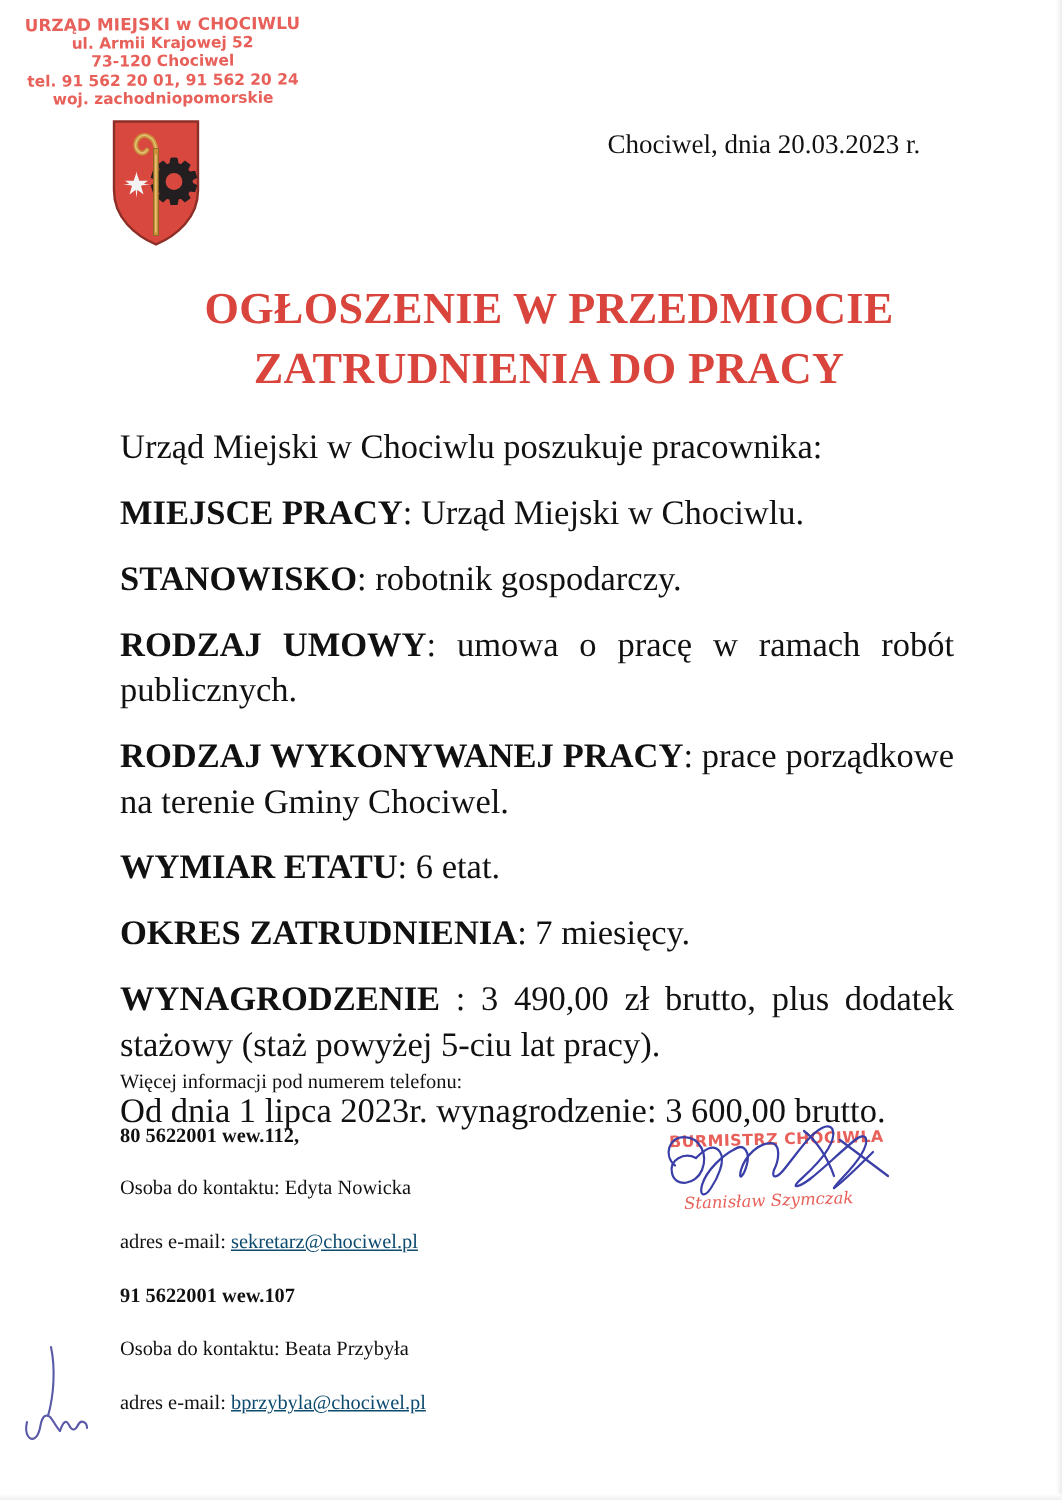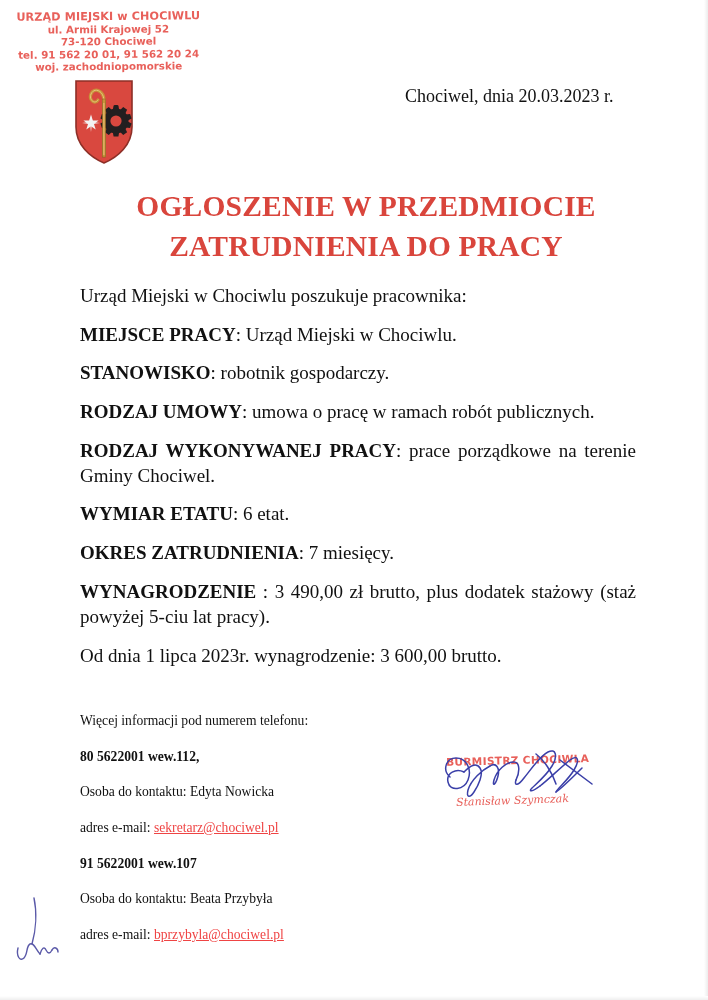--- a/index.html
+++ b/index.html
@@ -92,21 +92,21 @@
     line-height: 1.37;
     letter-spacing: 0.2px;
   }
 
   
   #body-block {
     position: absolute;
     left: 80px;
     top: 283px;
     width: 556px;
-    font-size: 19px;
+    font-size: 23px;
     line-height: 1.32;
   }
   #body-block p {
     margin: 0 0 13.6px 0;
   }
   #body-block p.justify {
     text-align: justify;
   }
   #body-block b { font-weight: bold; }
 
@@ -116,21 +116,21 @@
     left: 80px;
     top: 712px;
     width: 360px;
     font-size: 13.6px;
     line-height: 1.3;
   }
   #contact-block p { margin: 0 0 18px 0; }
   #contact-block p.tight { margin-bottom: 18px; }
   #contact-block b { font-weight: bold; }
   .email-link {
-    color: #ef4444;
+    color: #0c4a6e;
     text-decoration: underline;
   }
 
   
   #signature-stamp {
     position: absolute;
     left: 440px;
     top: 742px;
     width: 175px;
     height: 80px;

